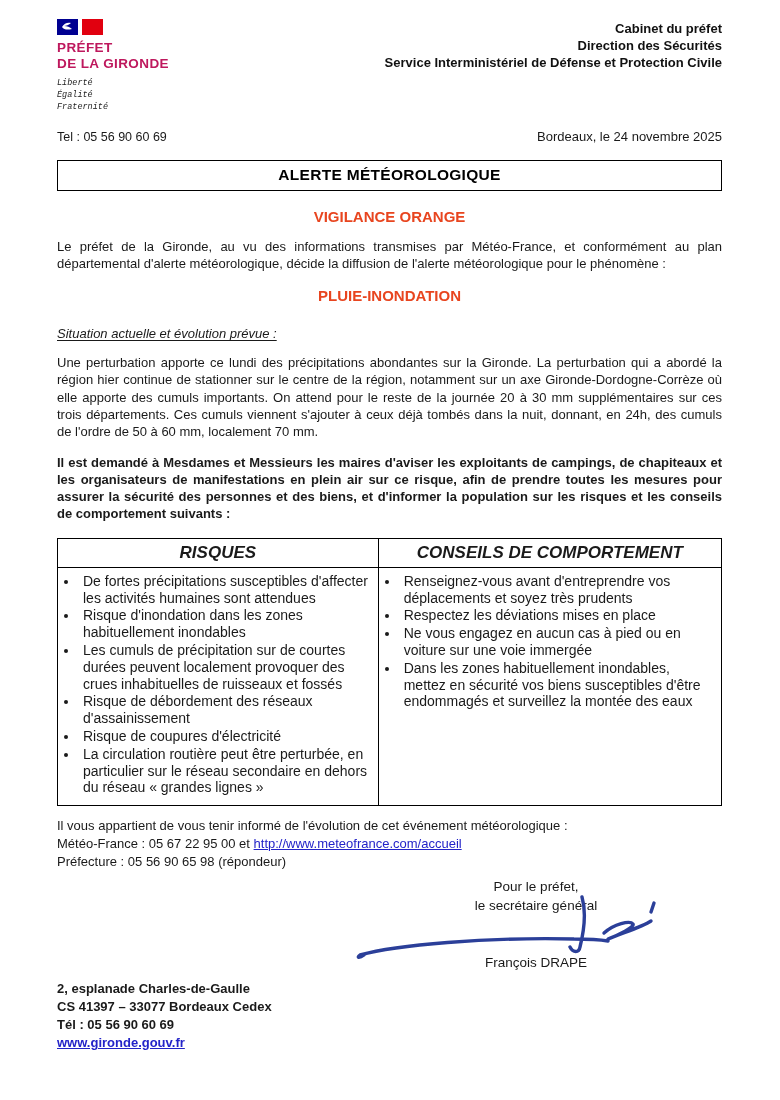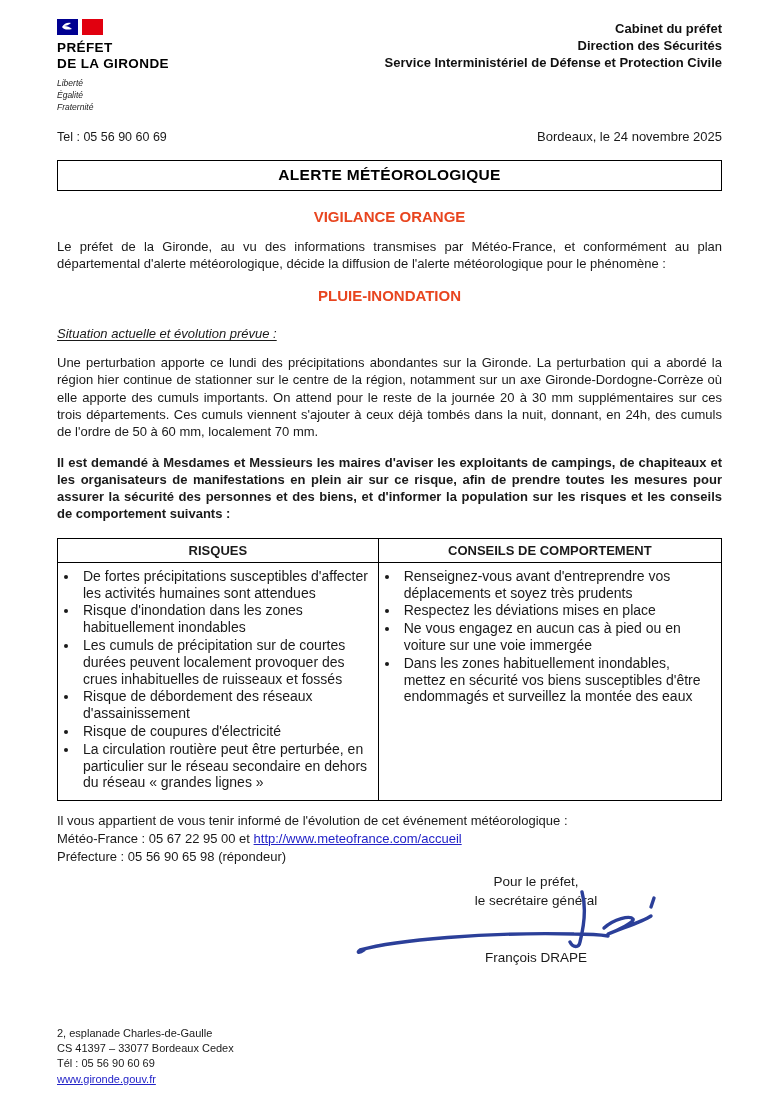--- a/index.html
+++ b/index.html
@@ -8,22 +8,22 @@
     width:780px; height:1100px; position:relative;
     font-family:"Liberation Sans", sans-serif;
     color:#1a1a1a; overflow:hidden;
   }
   .page { padding:18px 58px 0 57px; }
 
   
   .hdr { display:flex; justify-content:space-between; align-items:flex-start; }
   .logo-block { width:210px; }
   .flag { display:block; margin-bottom:4px; }
-  .logo-title { font-size:13.5px; font-weight:bold; line-height:1.18; letter-spacing:.4px; color:#000000; }
-  .motto { margin-top:6px; font-family:Liberation Sans, sans-serif; font-style:italic; font-size:8.5px; line-height:1.4; color:#222; }
+  .logo-title { font-size:13.5px; font-weight:bold; line-height:1.18; letter-spacing:.4px; color:#be185d; }
+  .motto { margin-top:6px; font-family:Liberation Mono, monospace; font-style:italic; font-size:8.5px; line-height:1.4; color:#222; }
   .hdr-right { text-align:right; font-weight:bold; font-size:13px; line-height:1.32; padding-top:2px; color:#111; }
 
   
   .contact-row { display:flex; justify-content:space-between; margin-top:14px; font-size:12.5px; }
   .contact-left { line-height:1.45; }
   .email-link, .web-link, .inline-link { color:#2323c8; text-decoration:underline; }
   .dateline { font-size:13px; padding-top:1px; }
 
   
   .alert-box { margin-top:14px; border:1.5px solid #000; padding:5px 4px 6px;
@@ -35,36 +35,36 @@
   p.body-txt { margin-top:13px; font-size:13px; line-height:1.33; text-align:justify; }
   .bold { font-weight:bold; }
   .scope u, .u-part { text-decoration:underline; text-decoration-thickness:1.5px; text-underline-offset:2px; }
 
   .situation-h { margin-top:22px; font-size:13px; font-style:italic; text-decoration:underline; text-underline-offset:2px; }
   .italic { }
 
   
   table.risk { margin-top:15px; width:100%; border-collapse:collapse; table-layout:fixed; }
   table.risk th, table.risk td { border:1.5px solid #000; }
-  table.risk th { font-size:13px; font-weight:bold; text-align:center; padding:4px 2px; }
+  table.risk th { font-size:17px; font-weight:bold; text-align:center; padding:4px 2px;font-style:italic; }
   table.risk col.c1 { width:48.3%; }
   table.risk td { vertical-align:top; padding:5px 8px 8px 4px; }
   table.risk ul { margin:0; padding-left:17px; }
   table.risk li { font-size:14px; line-height:1.2; padding-left:4px; margin-bottom:1px; }
 
   .followup { margin-top:11px; font-size:13px; line-height:1.38; }
 
   
   .sig-block { width:300px; margin:6px 36px 15px auto; text-align:center; }
   .sig-line { font-size:13.5px; line-height:1.42; }
   .sig-svg { display:block; margin:-20px 0 0 -40px; }
   .sig-name { font-size:13.5px; margin-top:-14px; }
 
   
-  .footer { position:absolute; left:57px; top:1026px; font-size:11px; line-height:1.38; }
+  .footer { position:absolute; left:57px; top:980px; font-size:13px; line-height:1.38;font-weight:bold; }
 </style>
 </head>
 <body>
 
 <div class="page">
 
   <div class="hdr">
     <div class="logo-block">
       <svg class="flag" width="48" height="18" viewBox="0 0 48 18">
         <rect x="0" y="1" width="21" height="16" fill="#000091"></rect>

